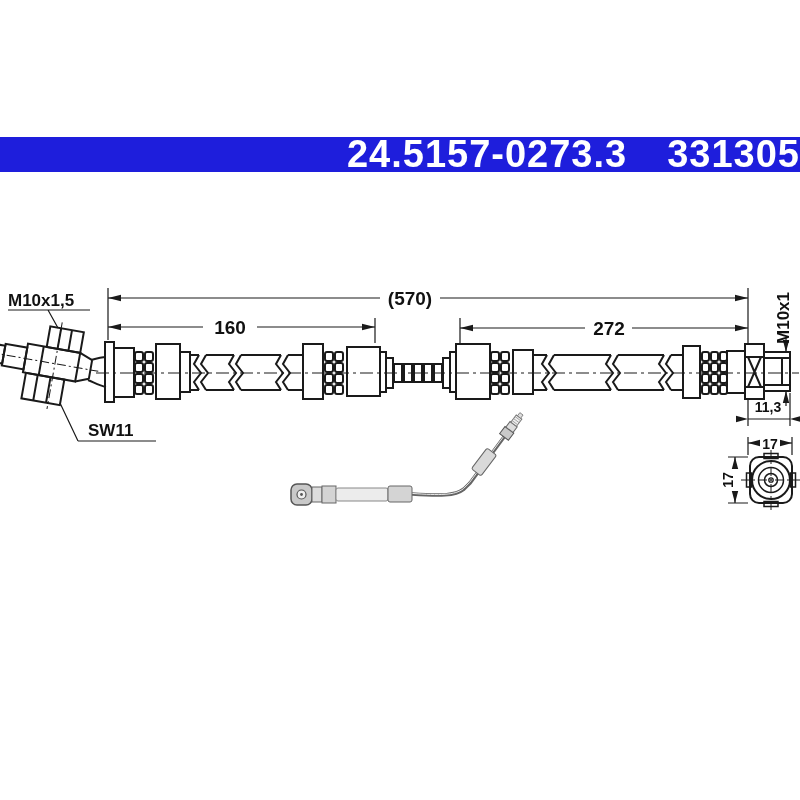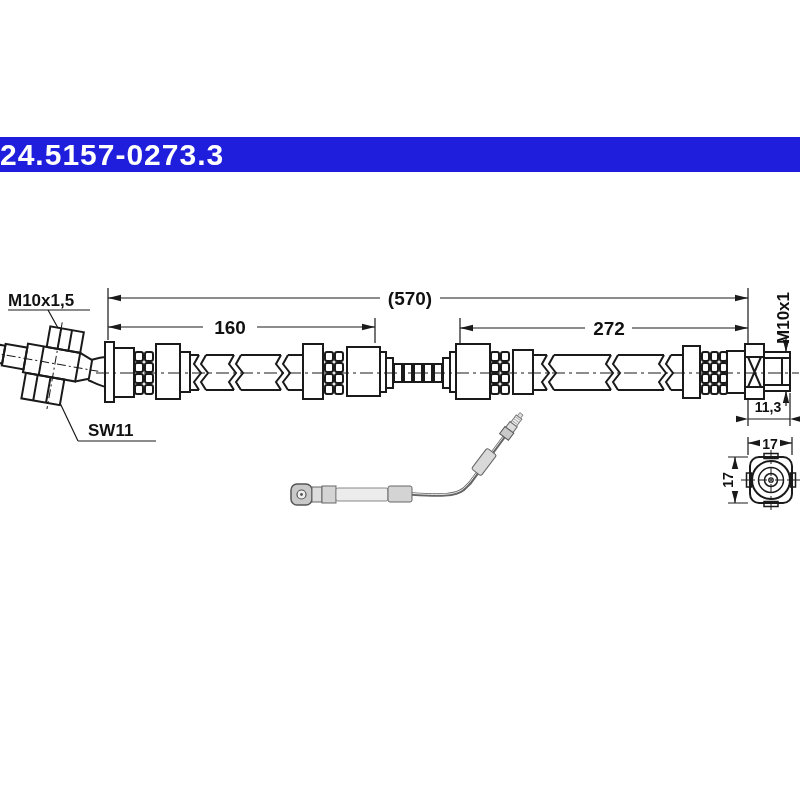--- a/index.html
+++ b/index.html
@@ -1,28 +1,29 @@
 <!DOCTYPE html>
 <html><head>
 <meta charset="utf-8">
 <style>
   html,body{margin:0;padding:0;background:#fff;}
   body{width:800px;height:800px;position:relative;overflow:hidden;
        font-family:"Liberation Sans",sans-serif;}
   .banner{position:absolute;left:0;top:137px;width:800px;height:35px;
-          display:flex;align-items:center;justify-content:space-between;gap:40px;
-          font-weight:bold;font-size:30px;letter-spacing:1px;}
+          display:flex;align-items:center;justify-content:flex-end;gap:40px;
+          font-weight:bold;font-size:38px;letter-spacing:1px;}
   .drawing-svg{position:absolute;left:0;top:0;width:800px;height:800px;}
   svg text{font-family:"Liberation Sans",sans-serif;font-weight:bold;fill:#111;}
 </style>
 </head>
 <body>
 
 <div class="banner" id="banner" style="background: rgb(30, 30, 220); color: rgb(255, 255, 255);">
   <span>24.5157-0273.3</span>
+  <span>331305</span>
 </div>
 
 <svg class="drawing-svg" viewBox="0 0 800 800">
 
   <g stroke="#1a1a1a" stroke-width="1.1" stroke-dasharray="13 4 3 4">
     <path d="M96 373 H799"></path>
   </g>
 
   <g stroke="#1a1a1a" fill="none" stroke-width="2">
     <g transform="translate(51,363) rotate(10)">

